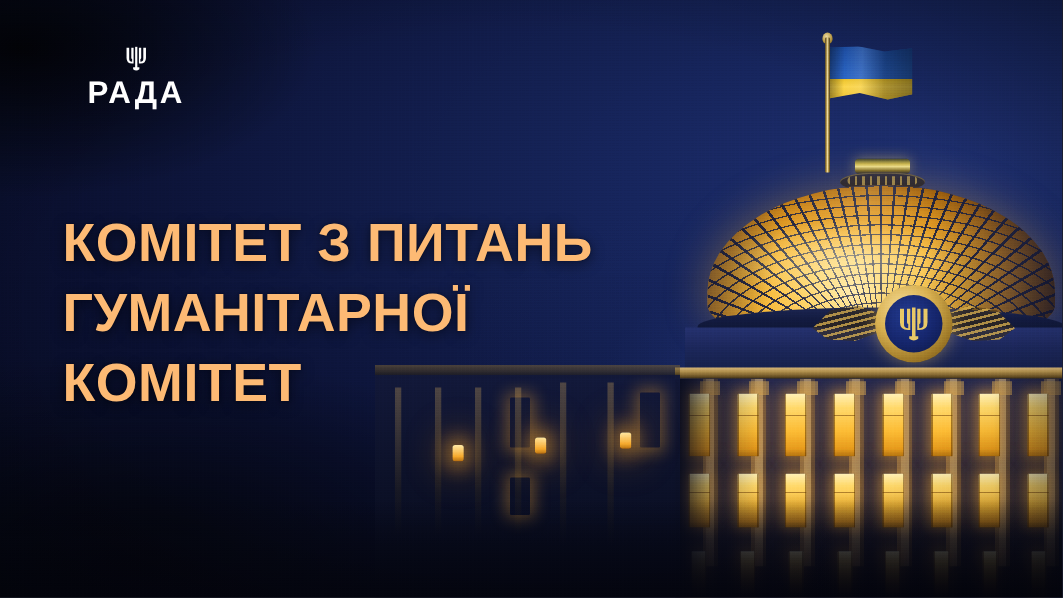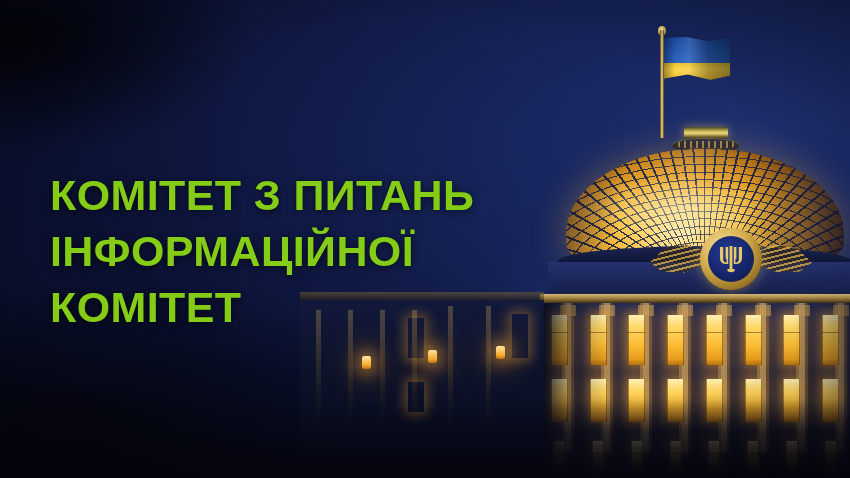--- a/index.html
+++ b/index.html
@@ -247,21 +247,21 @@
     text-align:center;
     font-family:"Liberation Sans", sans-serif;
   }
 
   
   .title {
     position:absolute; left:50px; top:167px; width:560px;
     z-index:6;
   }
   .title-line {
-    color:#84cc16;
+    color:#fdba74;
     font-family:"Liberation Sans", sans-serif;
     font-weight:700;
     font-size:43px;
     line-height:56px;
     letter-spacing:0.4px;
     white-space:nowrap;
     text-shadow:0 2px 10px rgba(0,0,0,.55), 0 0 2px rgba(0,0,0,.4);
   }
 
   .vignette {
@@ -423,20 +423,31 @@
       <div class="tall-win" style="left:108px; top:82px; height:30px;"></div>
       <div class="tall-win" style="left:212px; top:14px; height:44px;"></div>
     </div>
 
     <div class="ground-dark"></div>
   </div>
 
   <div class="grain"></div>
   <div class="vignette"></div>
 
+  <div class="logo">
+    <svg class="logo-mark" viewBox="0 0 26 30">
+      <g fill="#ffffff">
+        <rect x="11.8" y="2" width="2.4" height="24"></rect>
+        <path d="M2.4 3 L5.3 3 L5.3 15.3 Q5.3 18.2 8.5 18.2 L8.5 15.3 Q7.6 15.3 7.6 13.9 L7.6 3 L10.1 3 L10.1 20.2 L8.5 20.2 Q2.4 20.2 2.4 14.2 Z"></path>
+        <path d="M23.6 3 L20.7 3 L20.7 15.3 Q20.7 18.2 17.5 18.2 L17.5 15.3 Q18.4 15.3 18.4 13.9 L18.4 3 L15.9 3 L15.9 20.2 L17.5 20.2 Q23.6 20.2 23.6 14.2 Z"></path>
+        <path d="M9.6 24.4 L16.4 24.4 L16.4 26.4 Q13 29 9.6 26.4 Z"></path>
+      </g>
+    </svg>
+    <div class="logo-text">РАДА</div>
+  </div>
 
   <div class="title">
     <div class="title-line">КОМІТЕТ З ПИТАНЬ</div>
-    <div class="title-line">ІНФОРМАЦІЙНОЇ</div>
+    <div class="title-line">ГУМАНІТАРНОЇ</div>
     <div class="title-line">КОМІТЕТ</div>
   </div>
 
 </div>
 
 </body></html>

